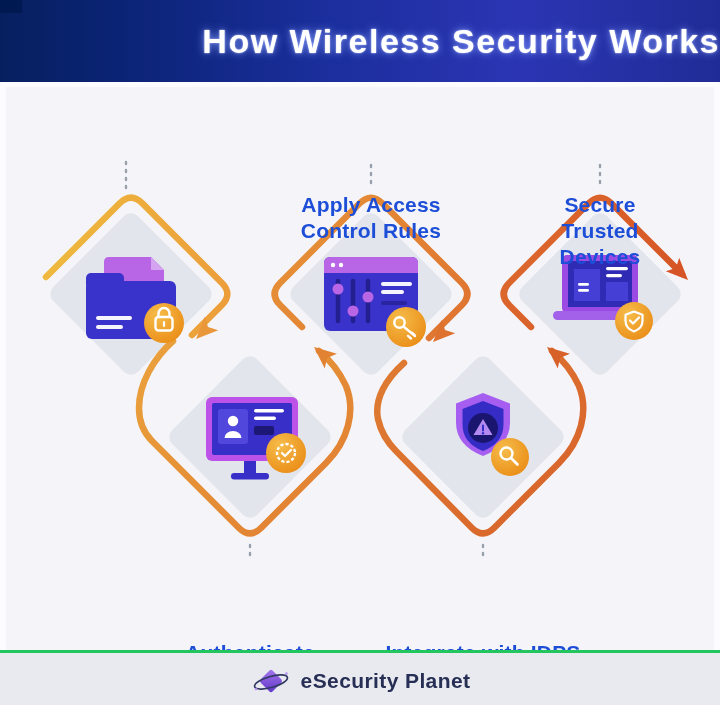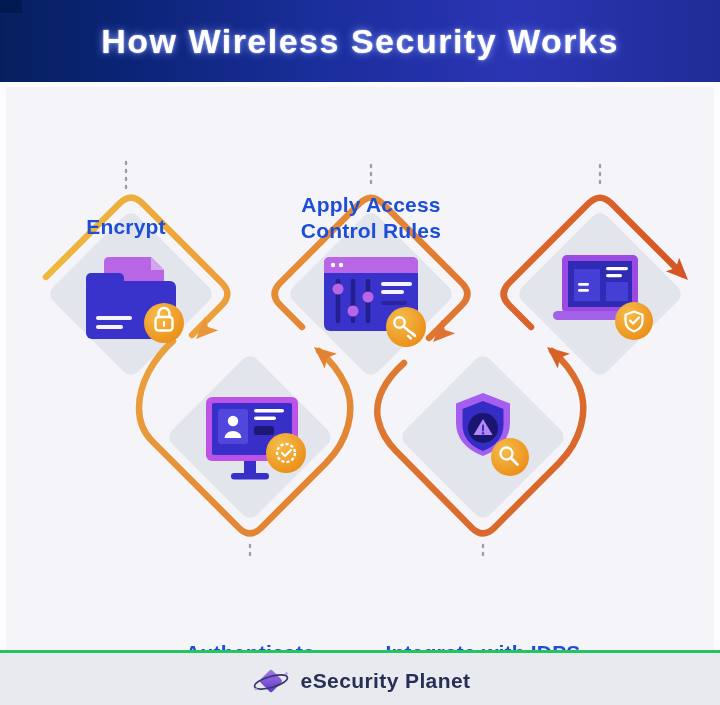--- a/index.html
+++ b/index.html
@@ -1,21 +1,21 @@
 <!DOCTYPE html>
 <html><head>
 <meta charset="utf-8">
 <style>
   html,body{margin:0;padding:0;background:#ffffff;}
   #infographic{position:relative;width:720px;height:705px;overflow:hidden;
     font-family:"Liberation Sans",sans-serif;background:#f5f5f9;}
   
   .header{position:absolute;left:0;top:0;width:720px;height:82px;
     background:linear-gradient(90deg,#06205f 0%,#0b2374 16%,#1b2e9c 45%,#2b35b4 72%,#202c96 100%);
-    display:flex;align-items:center;justify-content:center;}
+    display:flex;align-items:center;justify-content:flex-end;}
   .header-chip{position:absolute;left:0;top:0;width:22px;height:13px;background:#00194f;opacity:.85;}
   .title{color:#ffffff;font-weight:700;font-size:34px;letter-spacing:1.5px;
     text-shadow:0 0 8px rgba(130,155,255,.95),0 0 2px rgba(255,255,255,.85);}
   
   .main{position:absolute;left:0;top:82px;width:720px;height:568px;background:#f5f5f9;
     border-left:6px solid #fcfcfe;border-right:6px solid #fcfcfe;border-top:5px solid #fcfcfe;box-sizing:border-box;}
   .diagram-svg{position:absolute;left:0;top:0;}
   .step-label{position:absolute;transform:translateX(-50%);text-align:center;white-space:pre-line;
     font-weight:700;font-size:21px;line-height:26px;color:#1d4ed8;letter-spacing:.2px;}
   
@@ -180,23 +180,24 @@
         <line x1="477" y1="420.5" x2="477" y2="425.5" stroke="#342cc4" stroke-width="2" stroke-linecap="round"></line>
         <circle cx="477" cy="428.3" r="1.2" fill="#342cc4"></circle>
         <g>
           <circle cx="504" cy="452" r="19" fill="url(#badge)"></circle>
           <circle cx="500.5" cy="448.5" r="6" fill="none" stroke="#ffffff" stroke-width="2.4"></circle>
           <line x1="505" y1="453" x2="511.5" y2="459.5" stroke="#ffffff" stroke-width="2.6" stroke-linecap="round"></line>
         </g>
       </g>
     </svg>
 
-    <div class="step-label" style="left:120px;top:127px;">Encrypt</div>
     <div class="step-label" style="left:365px;top:105px;">Apply Access
 Control Rules</div>
+    <div class="step-label" style="left:594px;top:105px;">Secure Trusted
+Devices</div>
     <div class="step-label" style="left:244px;top:553px;">Authenticate
 Users &amp; Devices</div>
     <div class="step-label" style="left:477px;top:553px;">Integrate with IDPS
 &amp; Other Security
 Tools</div>
   </div>
 
   <div class="footer">
     <svg width="42" height="36" viewBox="0 0 42 36" xmlns="http://www.w3.org/2000/svg">
       <rect x="12.5" y="9.5" width="17" height="17" rx="2.5" transform="rotate(45 21 18)" fill="url(#glogo)"></rect>

